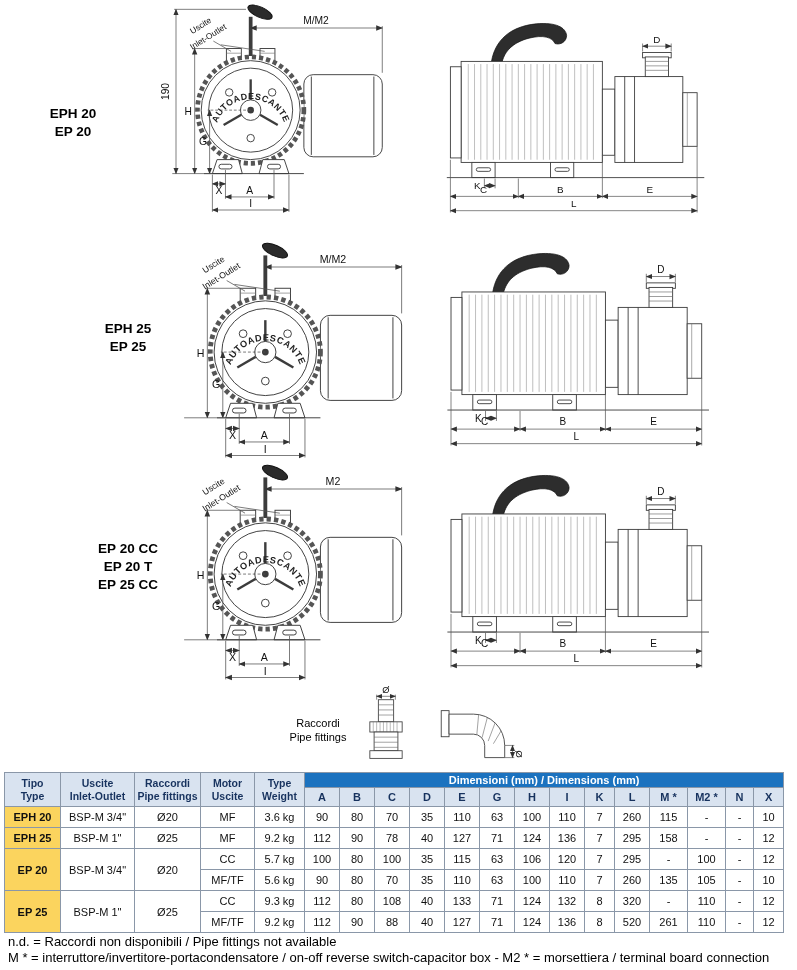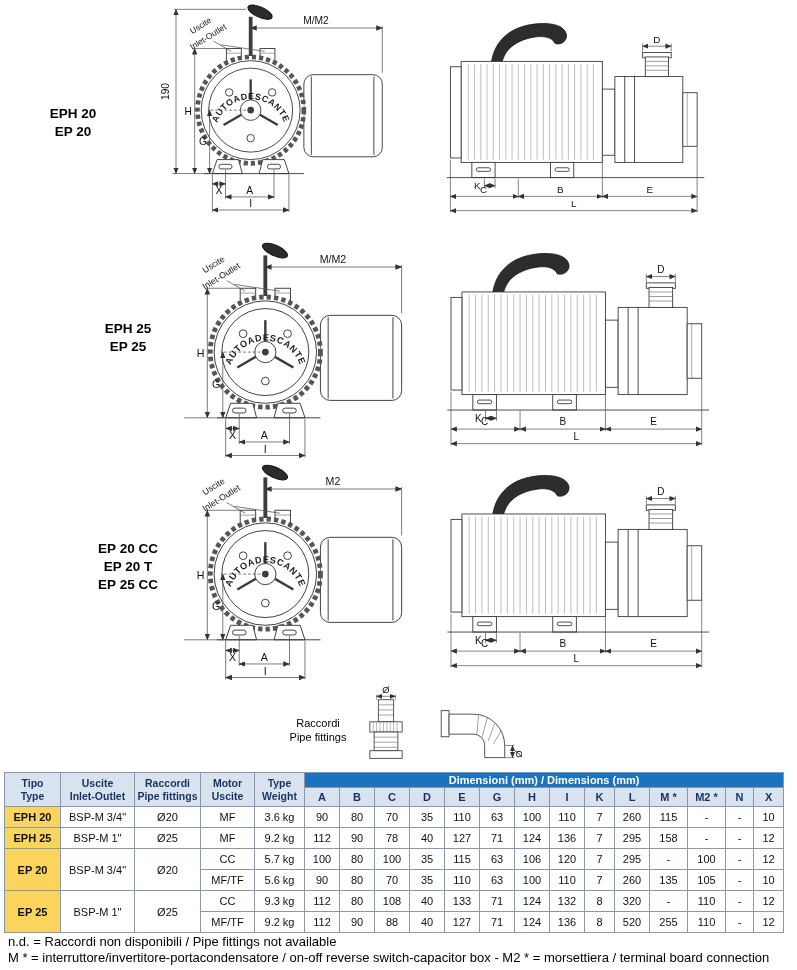--- a/index.html
+++ b/index.html
@@ -442,21 +442,21 @@
       <td>112</td>
       <td>90</td>
       <td>88</td>
       <td>40</td>
       <td>127</td>
       <td>71</td>
       <td>124</td>
       <td>136</td>
       <td>8</td>
       <td>520</td>
-      <td>255</td>
+      <td>261</td>
       <td>110</td>
       <td>-</td>
       <td>12</td>
     </tr>
   </tbody>
 </table>
 
 <div class="notes" style="top:934px">n.d. = Raccordi non disponibili / Pipe fittings not available</div>
 <div class="notes" style="top:950px">M * = interruttore/invertitore-portacondensatore / on-off reverse switch-capacitor box - M2 * = morsettiera / terminal board connection</div>
 

